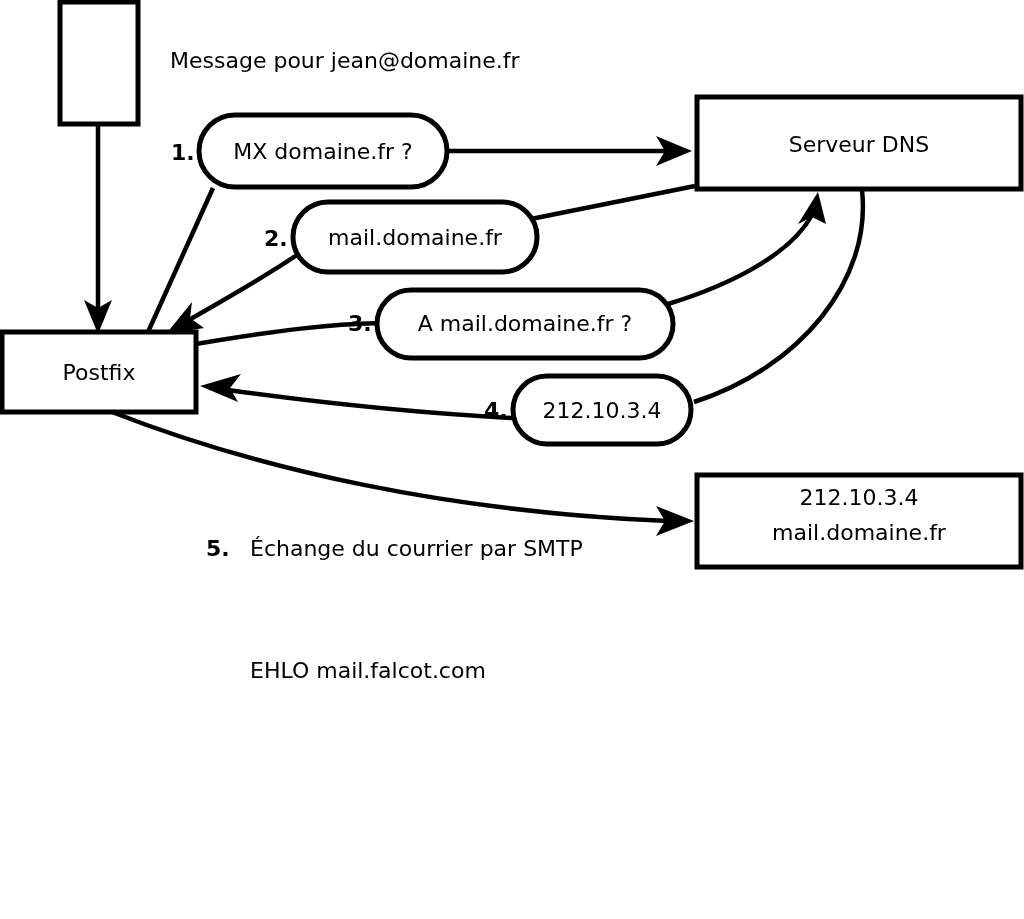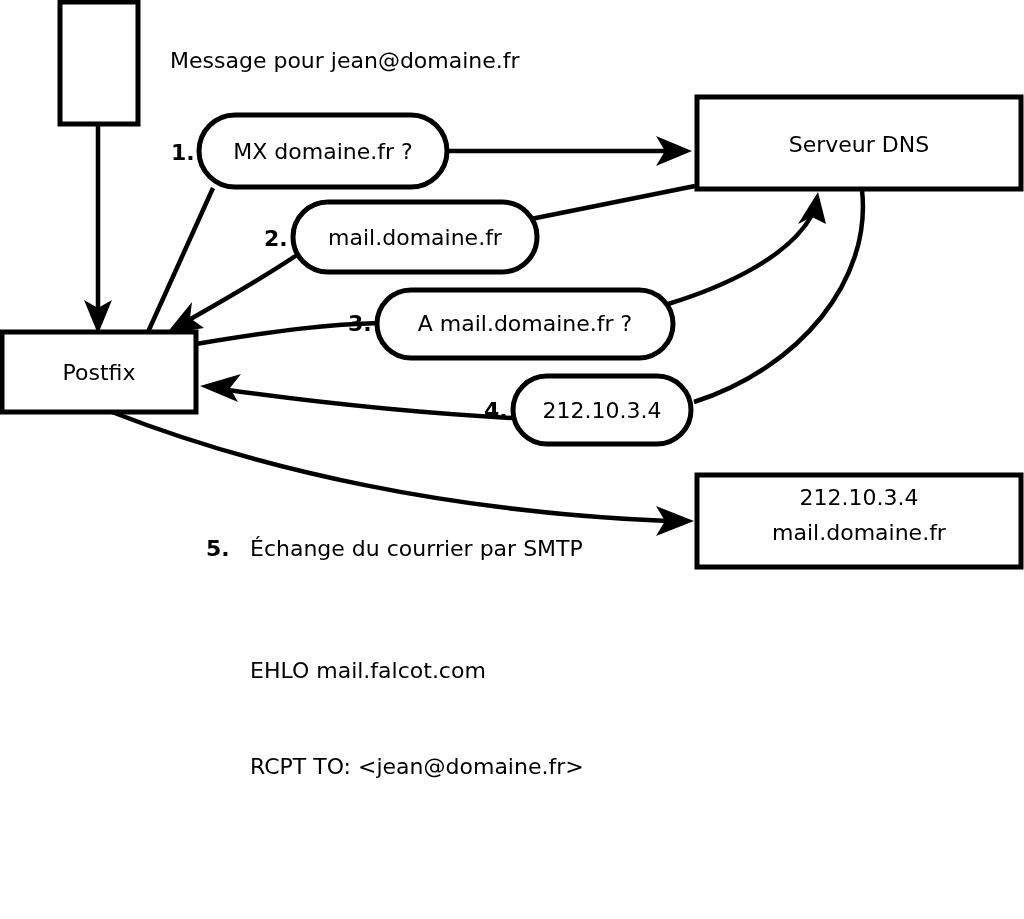--- a/index.html
+++ b/index.html
@@ -60,21 +60,21 @@
   .code-block {
     position: absolute;
     left: 250px;
     top: 591px;
     font-family: "DejaVu Sans", sans-serif;
     font-size: 22px;
     line-height: 32px;
     color: #000000;
     white-space: pre;
   }
-  .code-line { height: 32px; }
+  .code-line { height: 32px; text-align: right; }
 </style>
 </head>
 <body>
 
 <div id="diagram-root">
 
   <svg id="diagram-canvas" viewBox="0 0 1024 919">
 
     <g>
       <path class="connector" d="M 98,124 L 98,316"></path>
@@ -166,21 +166,20 @@
 
     <text class="txt txt-caption" x="170" y="68">Message pour jean@domaine.fr</text>
 
     <text class="txt txt-step" x="206" y="556">5.</text>
     <text class="txt txt-caption" x="250" y="556">Échange du courrier par SMTP</text>
 
   </svg>
 
   <div class="code-block">
     <div class="code-line">EHLO mail.falcot.com</div>
-    <div class="code-line">RCPT TO: &lt;jean@domaine.fr&gt;</div>
     
     
     
     
     
     
     
   </div>
 
 </div>

